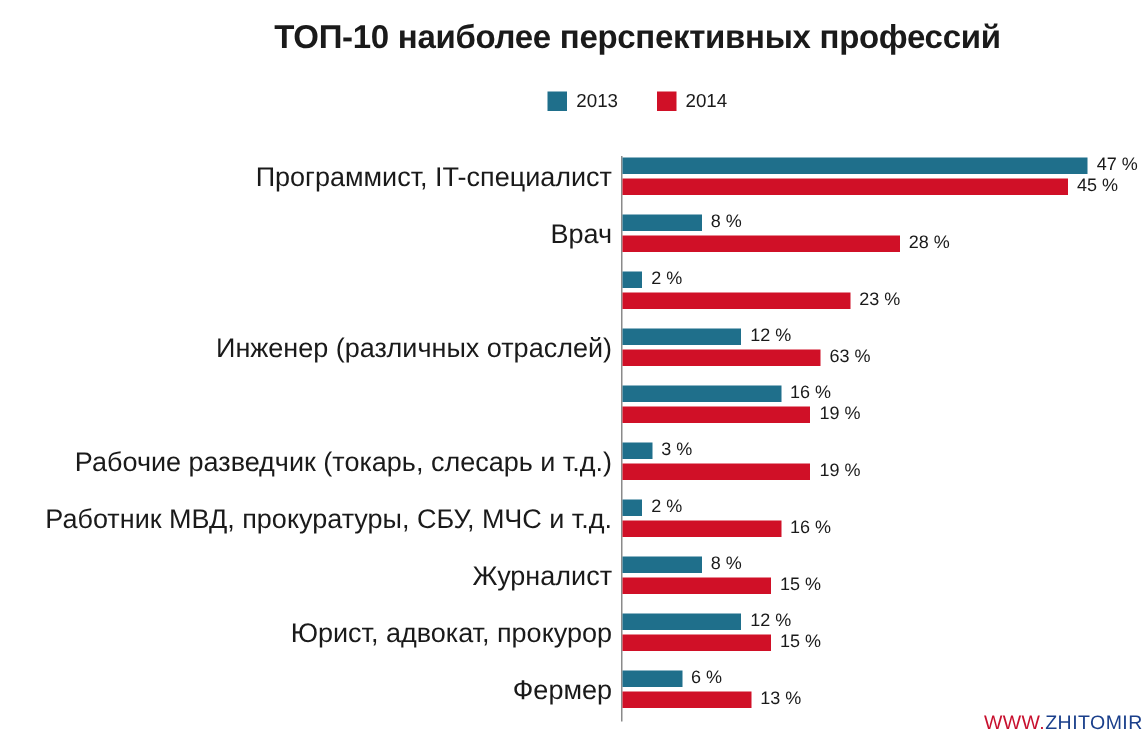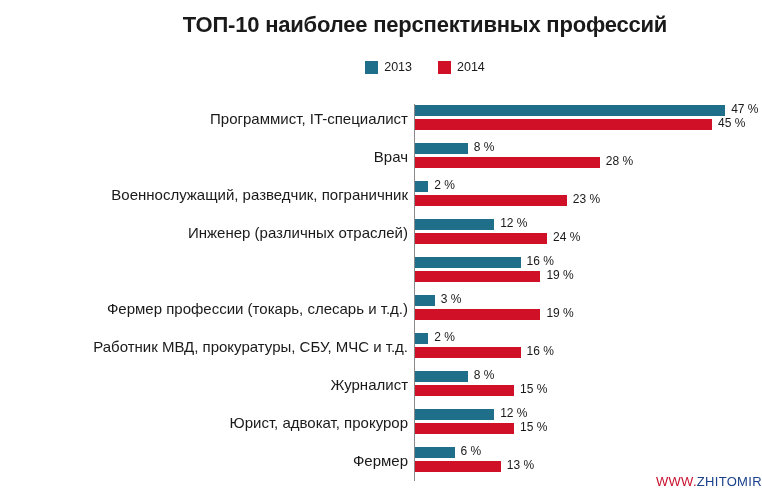--- a/index.html
+++ b/index.html
@@ -74,21 +74,21 @@
     left: 0;
     width: 762px;
     height: 38px;
   }
   .cat-label {
     position: absolute;
     right: 398px;
     top: 50%;
     transform: translateY(-50%);
     text-align: right;
-    font-size: 15px;
+    font-size: 18px;
     color: #1a1a1a;
     white-space: nowrap;
     line-height: 1.1;
   }
   .bars {
     position: absolute;
     left: 371px;
     top: 0;
     height: 38px;
     width: 390px;
@@ -159,47 +159,46 @@
         <div class="row" style="top: 42px;">
           <div class="cat-label">Врач</div>
           <div class="bars">
             <div class="bar b2013" style="width: 52.8px; background: rgb(31, 111, 139);"></div>
             <div class="bar-val v2013" style="left: 58.8px;">8 %</div>
             <div class="bar b2014" style="width: 184.8px; background: rgb(208, 16, 39);"></div>
             <div class="bar-val v2014" style="left: 190.8px;">28 %</div>
           </div>
         </div>
         <div class="row" style="top: 80px;">
-          <div class="cat-label">Военнослужащий, разведчик, пограничник</div>
           <div class="bars">
             <div class="bar b2013" style="width: 13.2px; background: rgb(31, 111, 139);"></div>
             <div class="bar-val v2013" style="left: 19.2px;">2 %</div>
             <div class="bar b2014" style="width: 151.8px; background: rgb(208, 16, 39);"></div>
             <div class="bar-val v2014" style="left: 157.8px;">23 %</div>
           </div>
         </div>
         <div class="row" style="top: 118px;">
           <div class="cat-label">Инженер (различных отраслей)</div>
           <div class="bars">
             <div class="bar b2013" style="width: 79.2px; background: rgb(31, 111, 139);"></div>
             <div class="bar-val v2013" style="left: 85.2px;">12 %</div>
             <div class="bar b2014" style="width: 132px; background: rgb(208, 16, 39);"></div>
-            <div class="bar-val v2014" style="left: 138px;">24 %</div>
+            <div class="bar-val v2014" style="left: 138px;">63 %</div>
           </div>
         </div>
         <div class="row" style="top: 156px;">
           <div class="bars">
             <div class="bar b2013" style="width: 105.6px; background: rgb(31, 111, 139);"></div>
             <div class="bar-val v2013" style="left: 111.6px;">16 %</div>
             <div class="bar b2014" style="width: 125.4px; background: rgb(208, 16, 39);"></div>
             <div class="bar-val v2014" style="left: 131.4px;">19 %</div>
           </div>
         </div>
         <div class="row" style="top: 194px;">
-          <div class="cat-label">Фермер профессии (токарь, слесарь и т.д.)</div>
+          <div class="cat-label">Рабочие разведчик (токарь, слесарь и т.д.)</div>
           <div class="bars">
             <div class="bar b2013" style="width: 19.8px; background: rgb(31, 111, 139);"></div>
             <div class="bar-val v2013" style="left: 25.8px;">3 %</div>
             <div class="bar b2014" style="width: 125.4px; background: rgb(208, 16, 39);"></div>
             <div class="bar-val v2014" style="left: 131.4px;">19 %</div>
           </div>
         </div>
         <div class="row" style="top: 232px;">
           <div class="cat-label">Работник МВД, прокуратуры, СБУ, МЧС и т.д.</div>
           <div class="bars">

